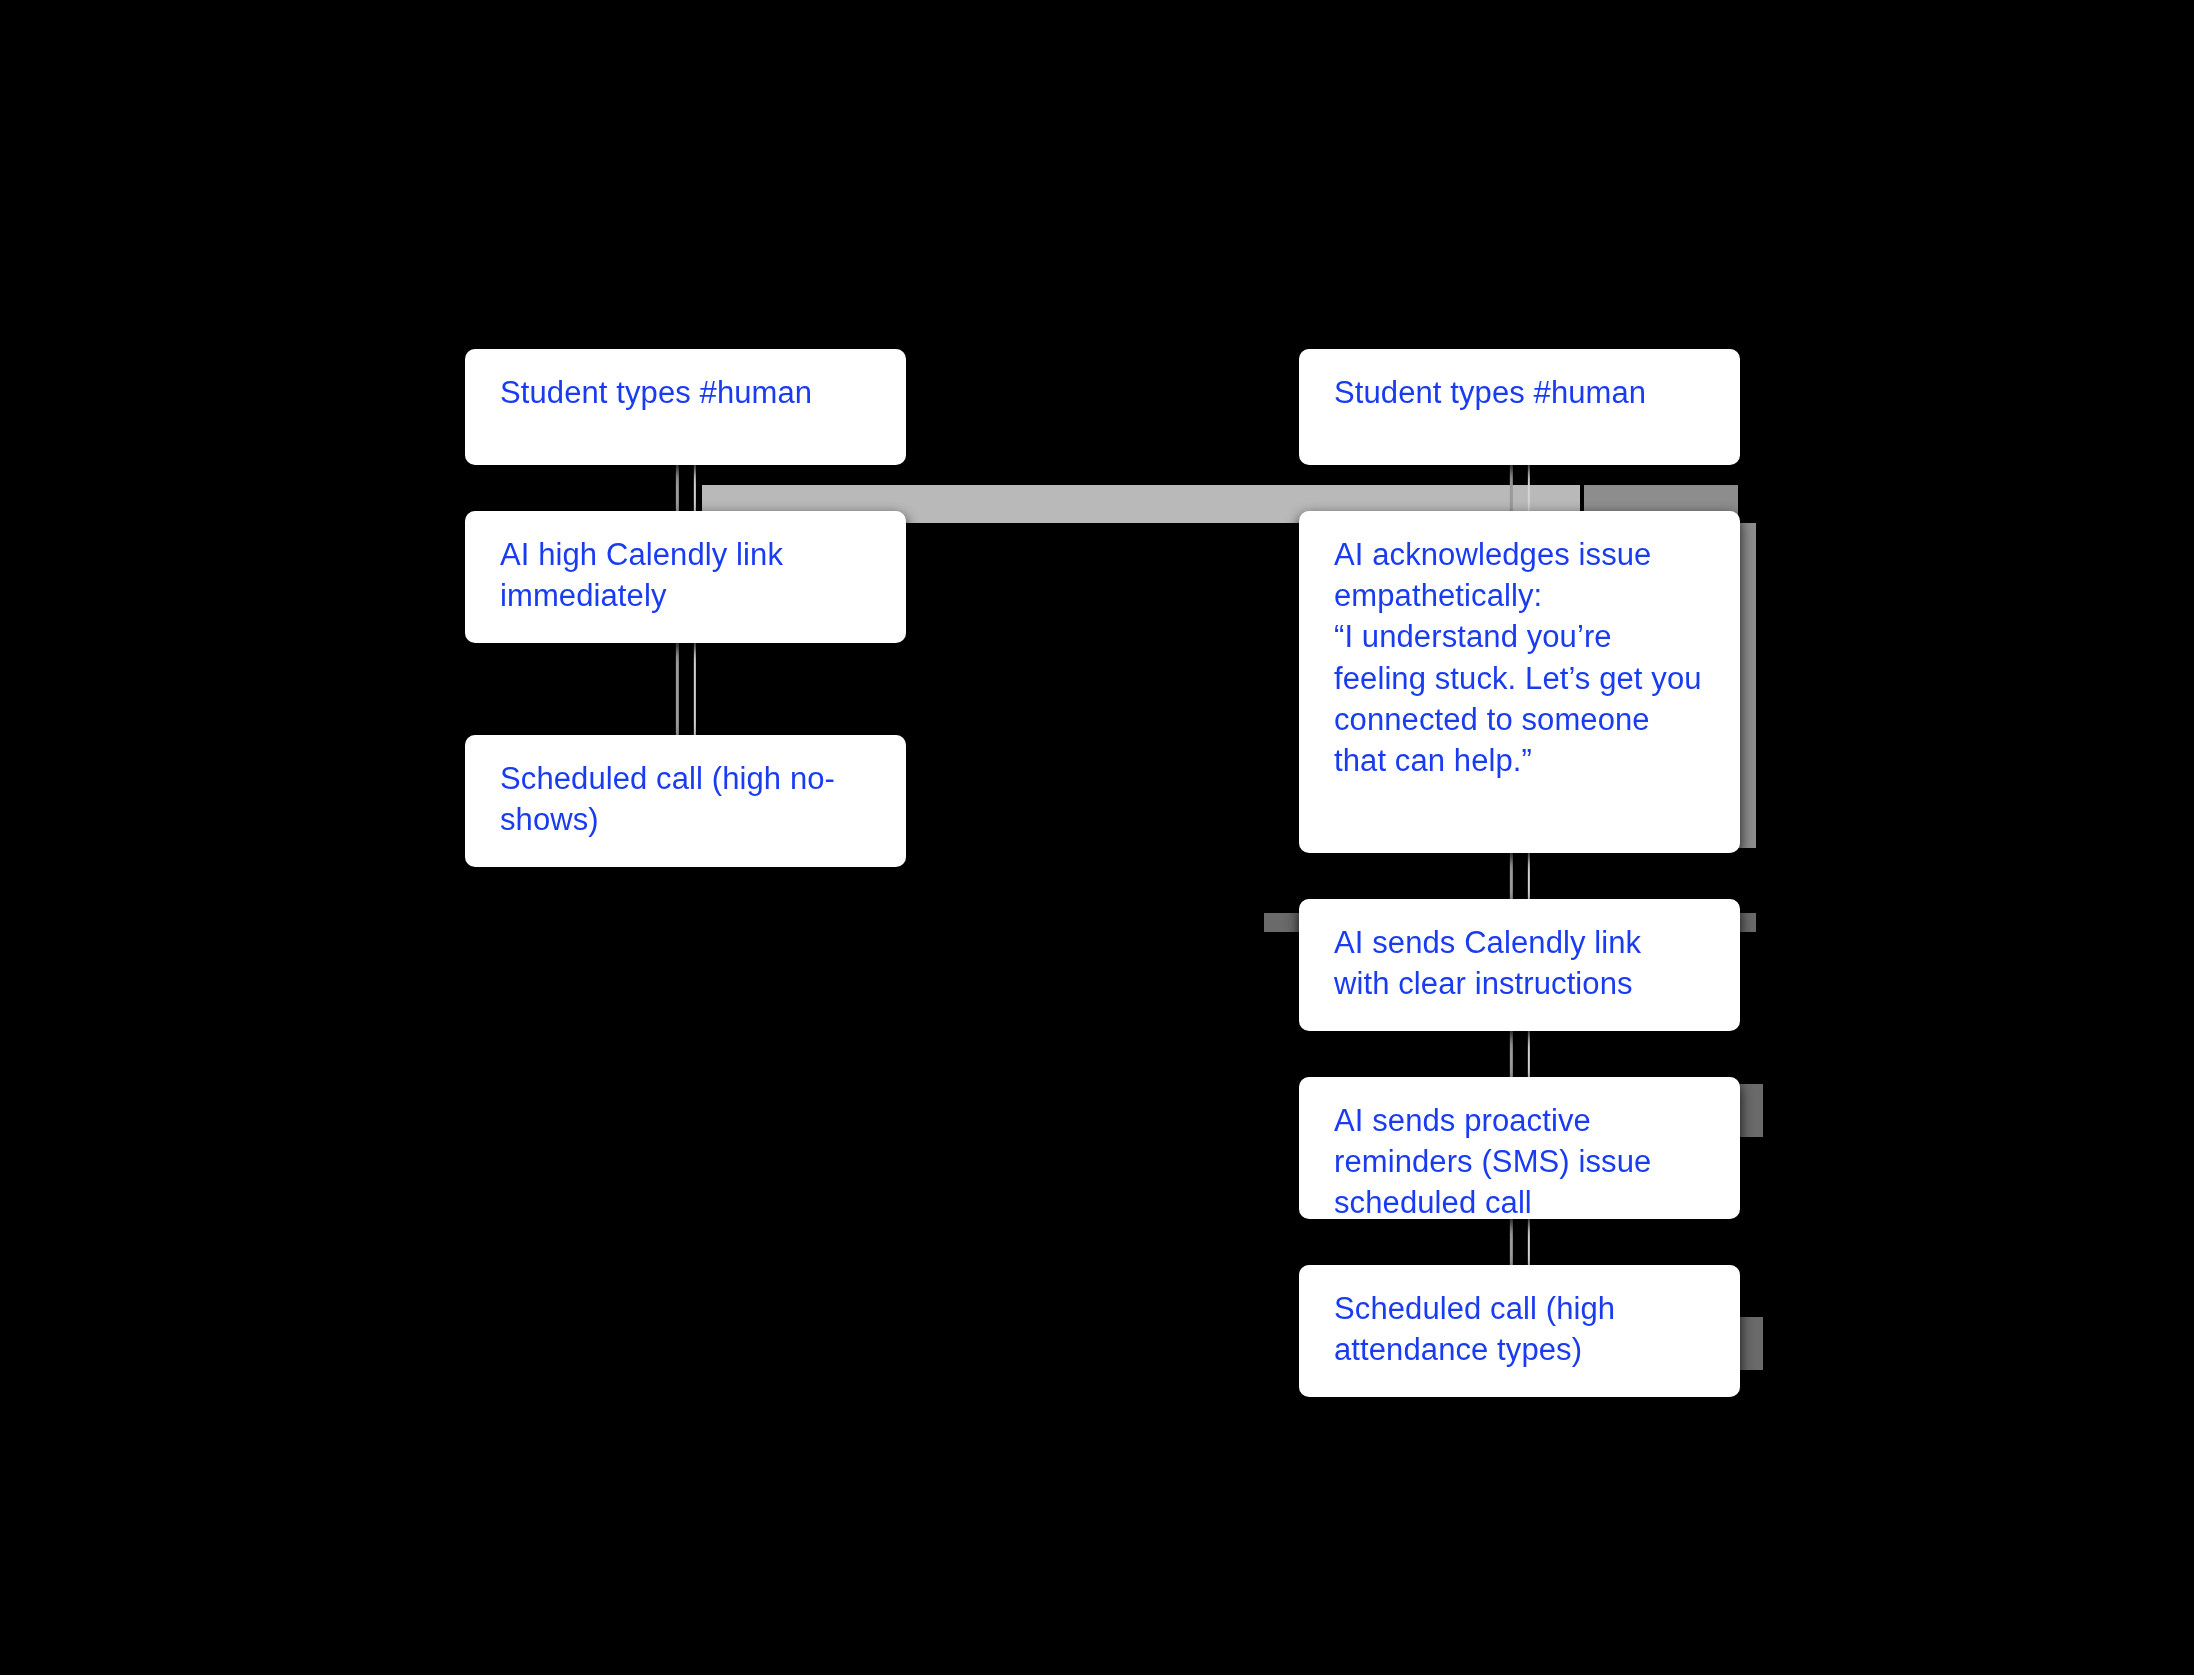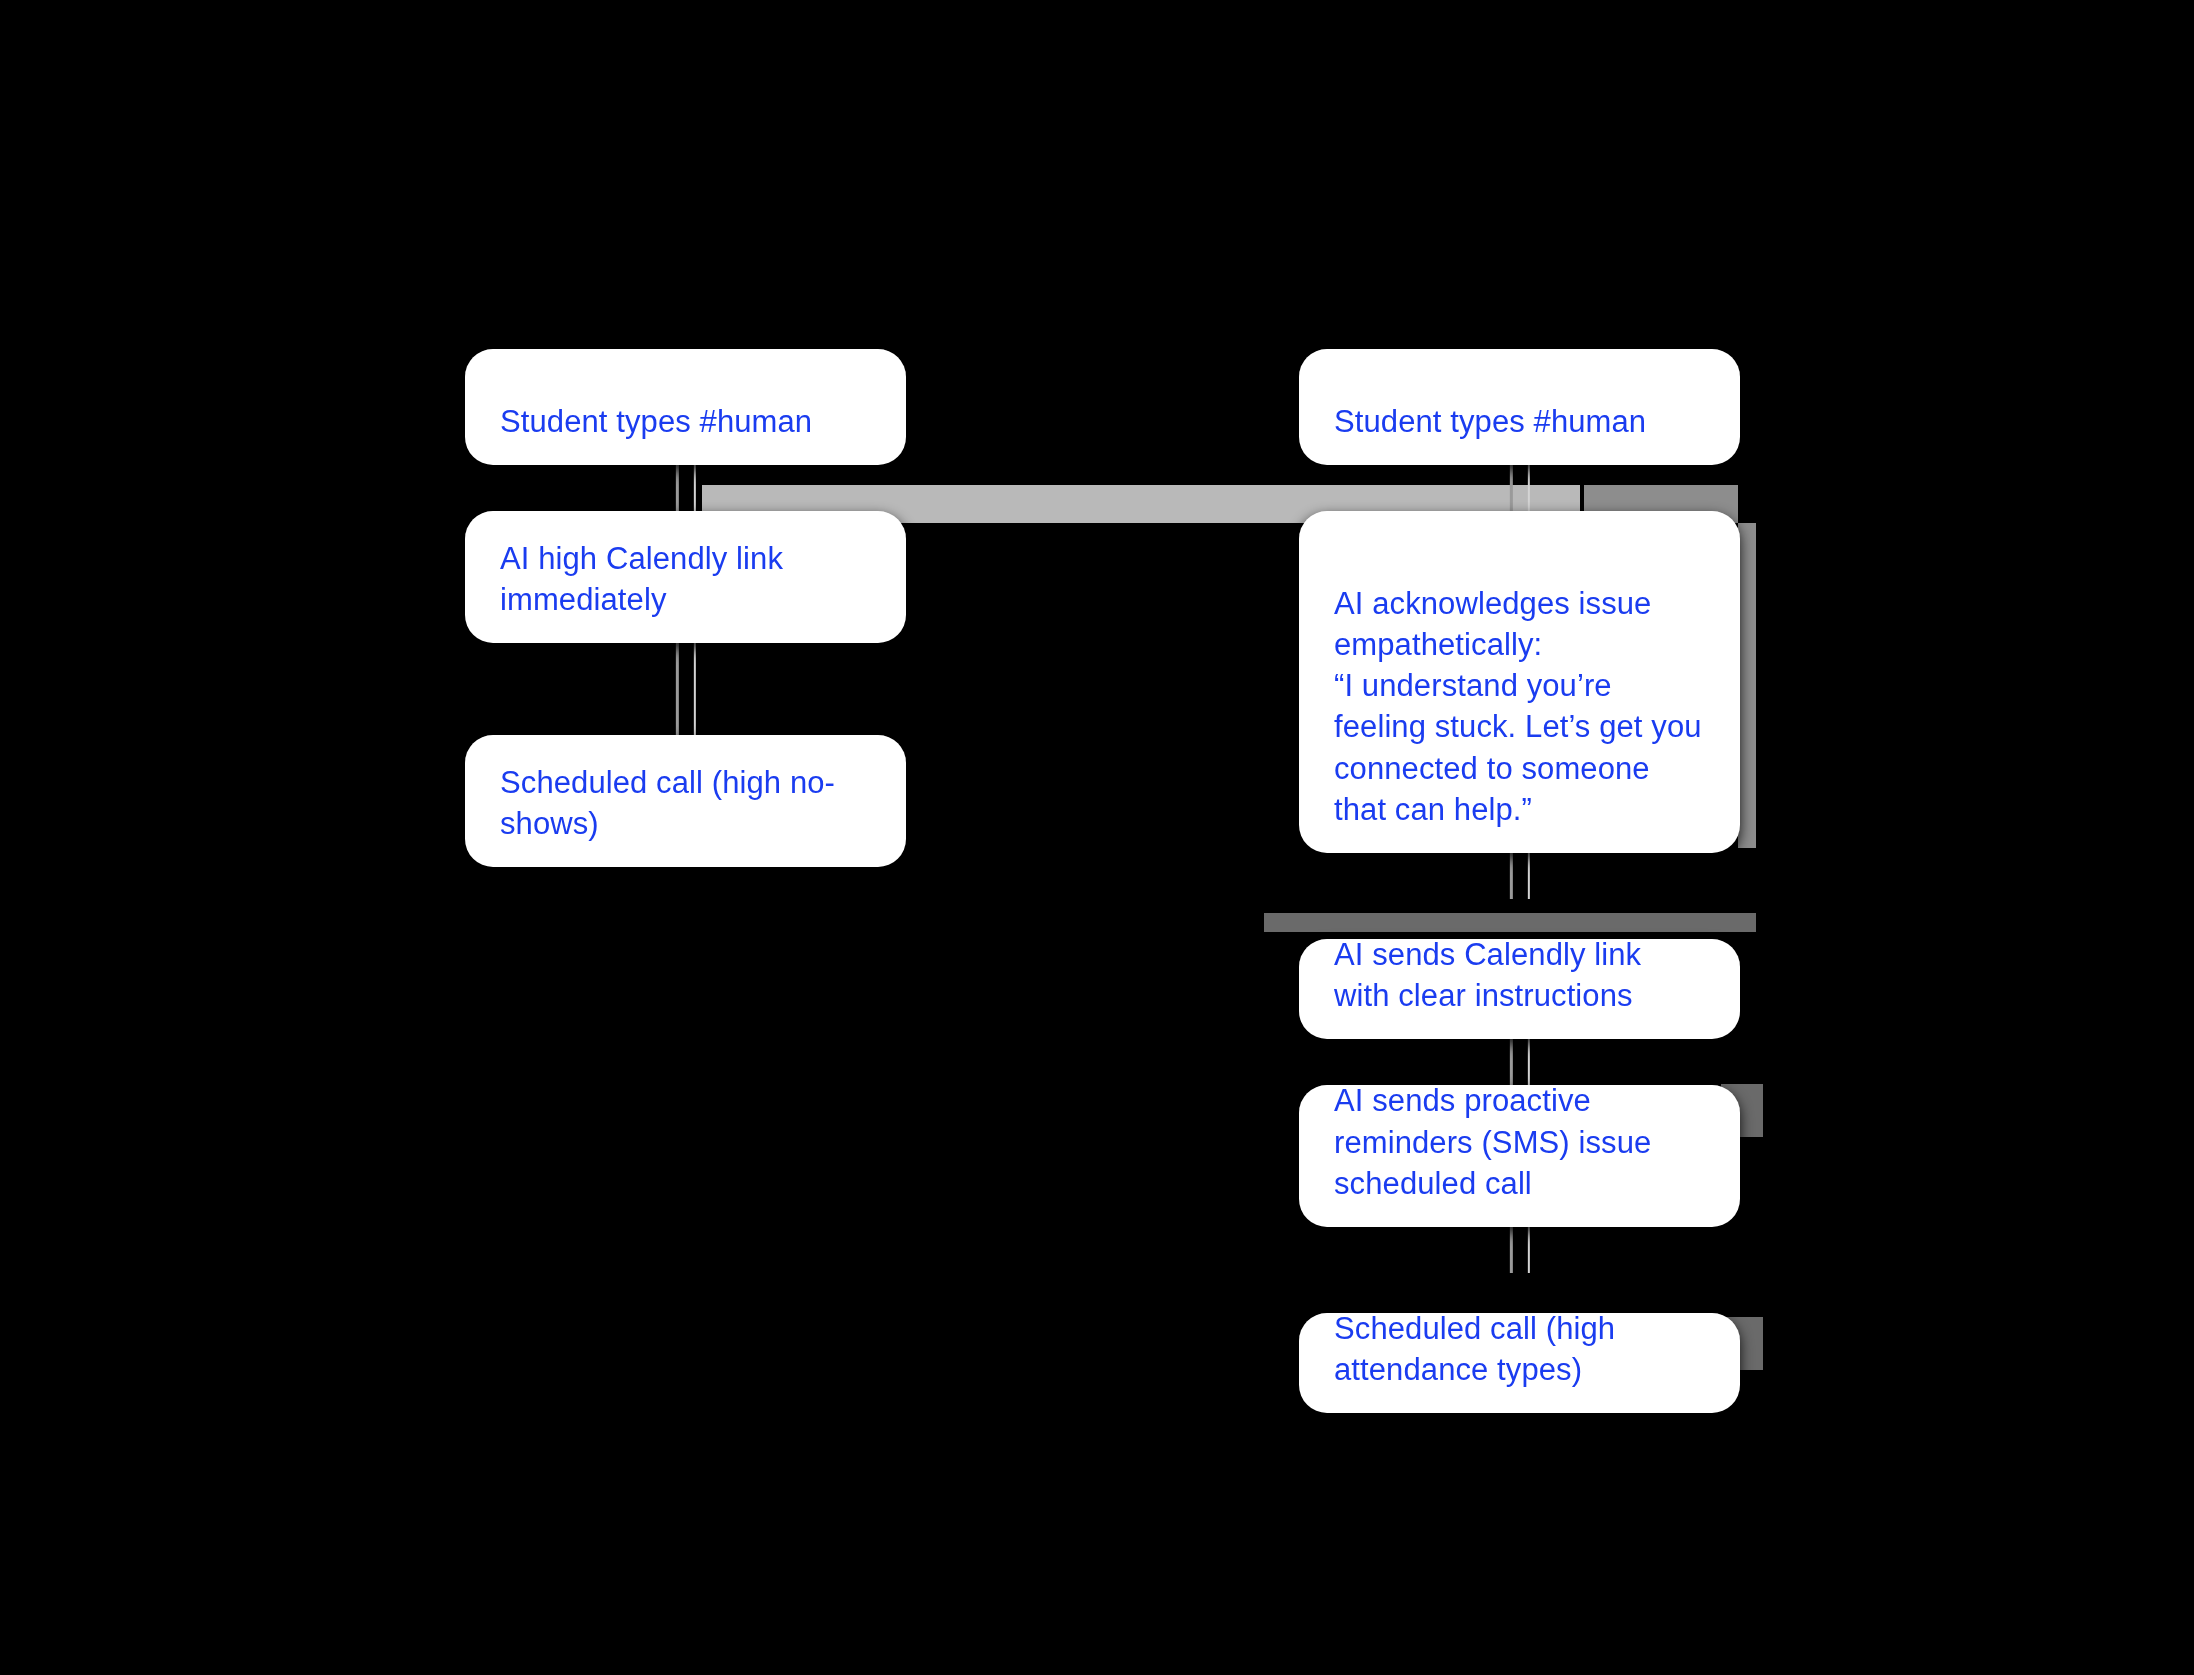--- a/index.html
+++ b/index.html
@@ -40,43 +40,43 @@
     align-items: stretch;
   }
   #col-left  { left: 465px;  top: 349px; width: 441px; }
   #col-right { left: 1299px; top: 349px; width: 441px; }
 
   
   .node {
     position: relative;
     box-sizing: border-box;
     background: #ffffff;
-    border-radius: 28px;
+    border-radius: 10px;
     box-shadow: 0 5.3px 12.3px rgba(0,0,0,0.85),
                 0 0.9px 0 rgba(255,255,255,0.35) inset;
     display: flex;
-    align-items: flex-end;
+    align-items: flex-start;
     padding: 23px 35px 23px 35px;
     z-index: 3;
   }
   .node-label {
     color: #1a3cf0;
     font-family: "Liberation Sans", sans-serif;
     font-size: 31px;
     line-height: 1.33;
     letter-spacing: 0.1px;
     white-space: pre-line;
     font-weight: 400;
   }
 
   
   #col-left  .node.h1 { height: 116px; }
   #col-left  .node.h2 { height: 132px; }
   #col-right .node.h1 { height: 116px; }
-  #col-right .node.h2 { height: 100px; margin-top: 40px; }
+  #col-right .node.h2 { height: 132px; }
   #col-right .node.h3 { height: 142px; }
   #col-right .node.h6 { height: 342px; }
 
   
   .connector {
     position: relative;
     height: 46px;
     z-index: 1;
     display: flex;
     justify-content: center;

